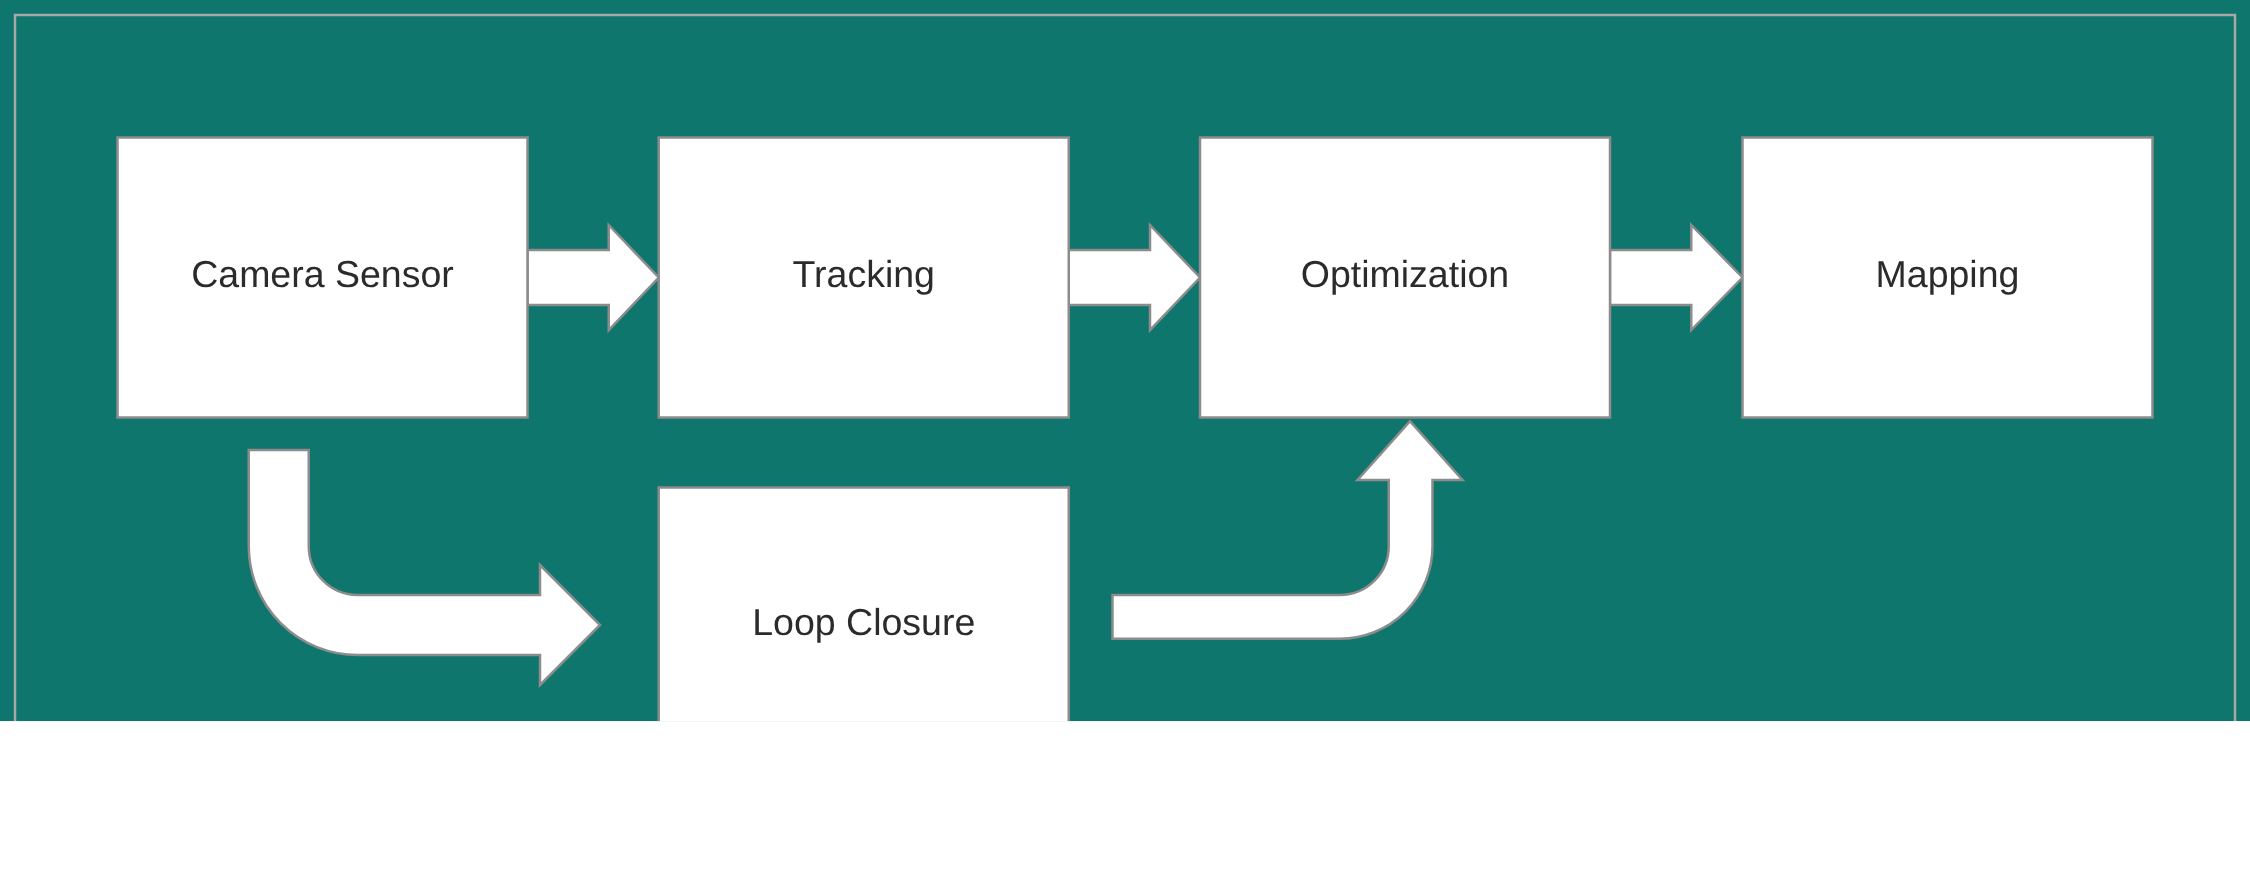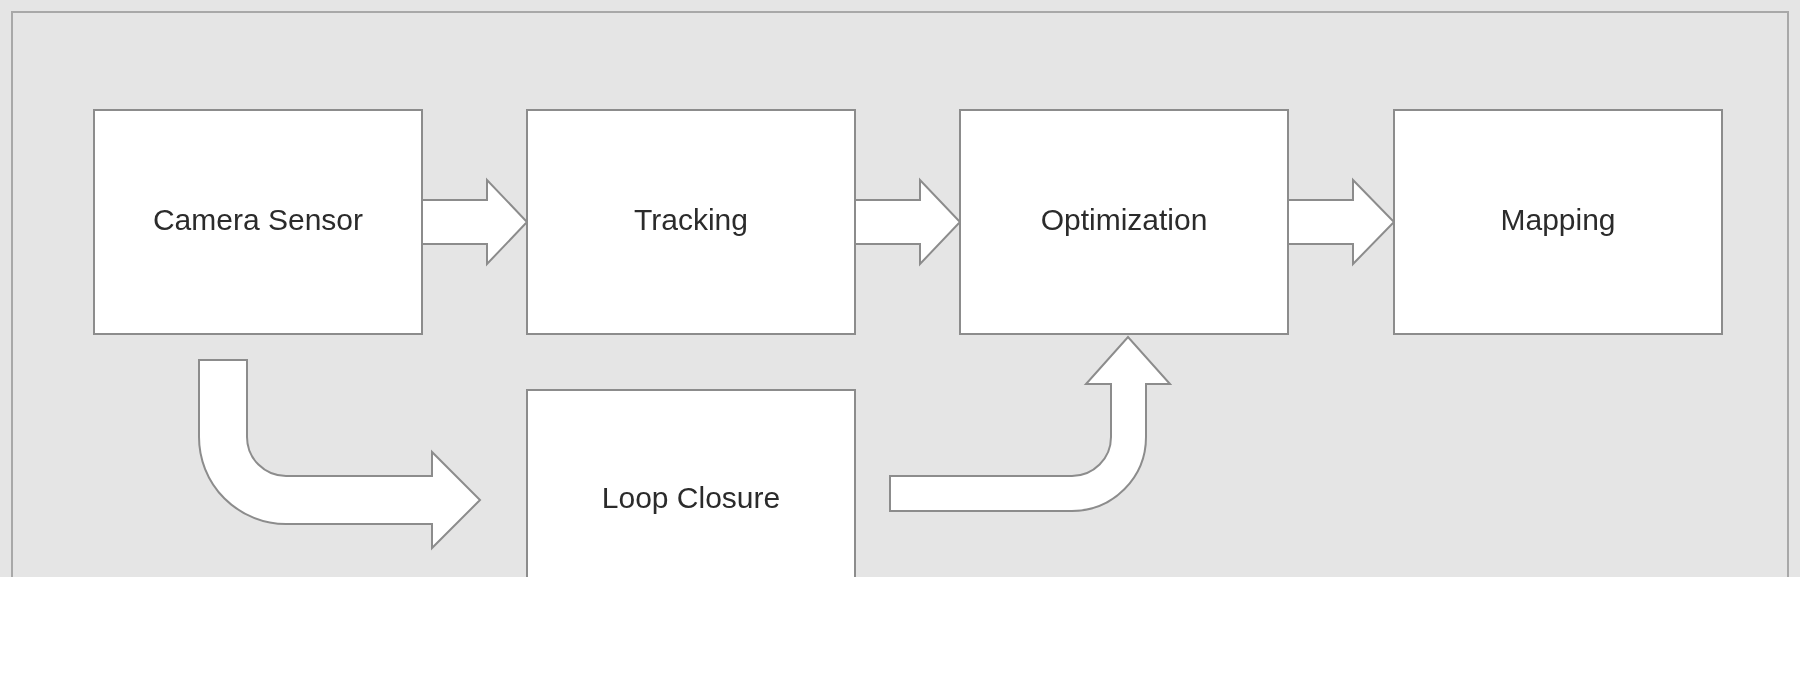--- a/index.html
+++ b/index.html
@@ -8,21 +8,21 @@
     padding: 0;
     background: #ffffff;
   }
   body {
     font-family: "Liberation Sans", sans-serif;
   }
   #canvas {
     position: relative;
     width: 1800px;
     height: 577px;
-    background: #e5e5e5;
+    background: #0f766e;
     overflow: hidden;
   }
   #diagram-svg {
     position: absolute;
     left: 0;
     top: 0;
     width: 1800px;
     height: 695px;
     display: block;
   }

